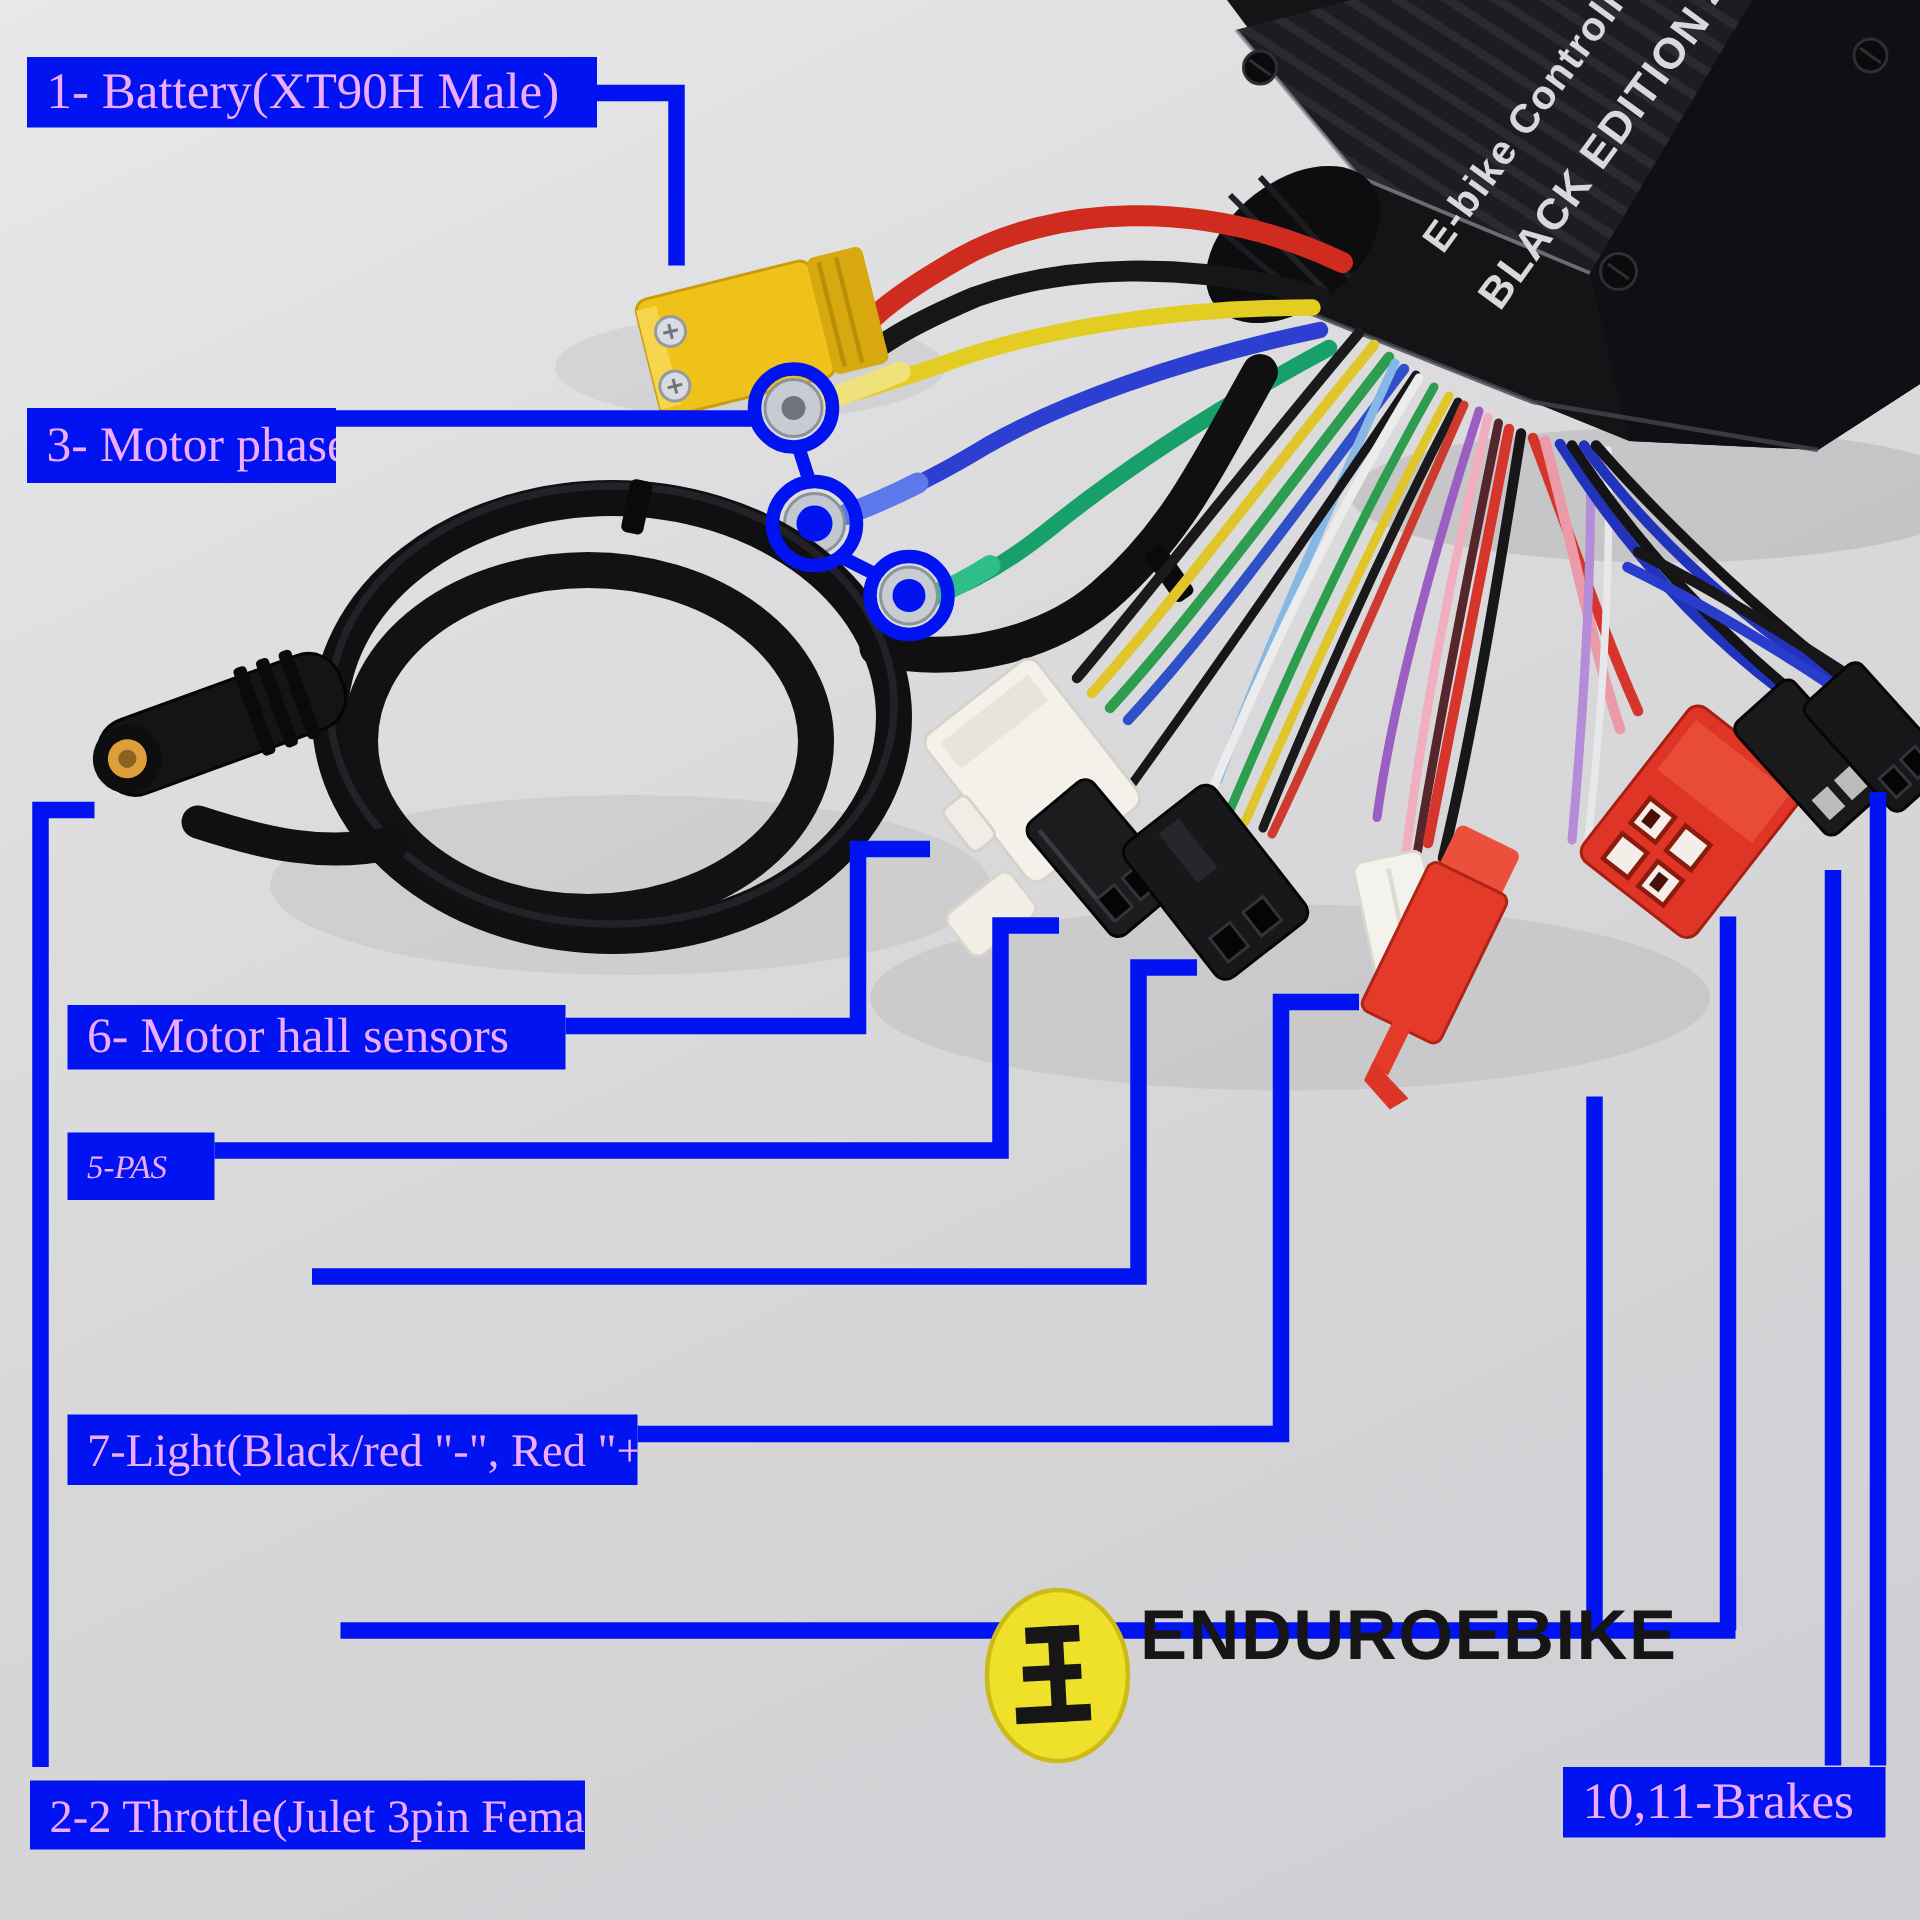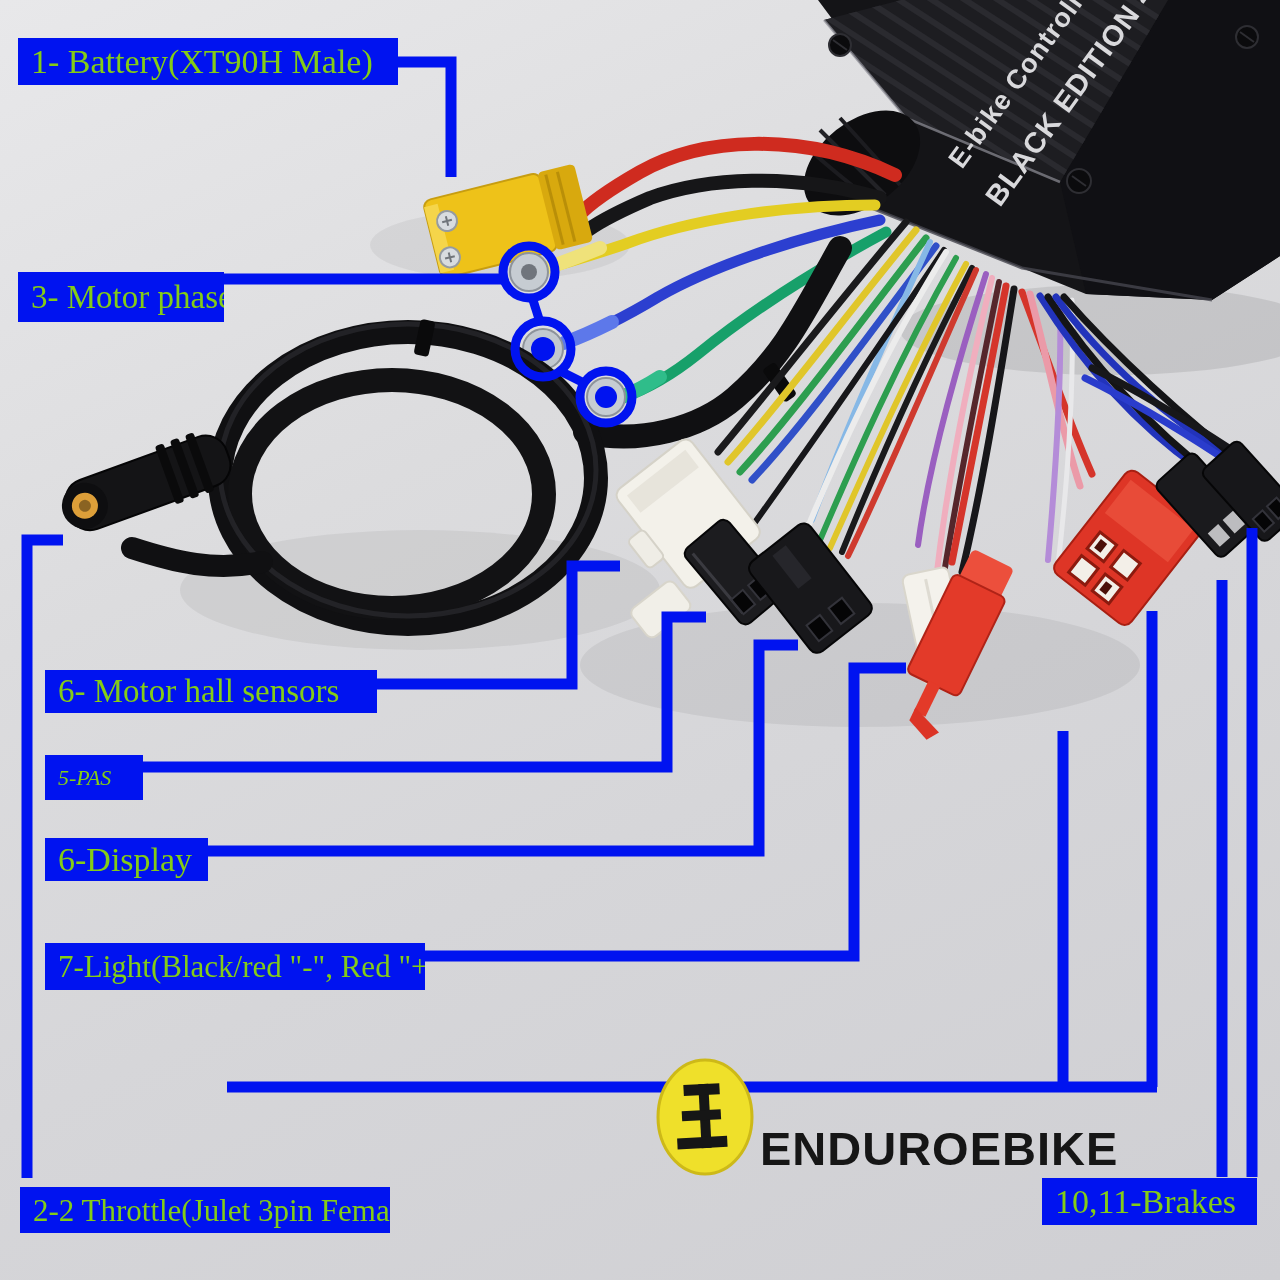--- a/index.html
+++ b/index.html
@@ -4,26 +4,26 @@
 <style>
   html,body{margin:0;padding:0;background:#c9c9cc;}
   .stage{
     position:relative;width:1280px;height:1280px;overflow:hidden;
     background:linear-gradient(155deg,#e8e8ea 0%,#dcdcde 35%,#d6d6d9 60%,#cfcfd3 100%);
     font-family:"Liberation Serif", serif;
   }
   svg.scene{position:absolute;left:0;top:0;width:1280px;height:1280px;display:block;}
   .lbl{
     position:absolute;display:flex;align-items:center;
-    background:#0013f0;color:#84cc16;white-space:nowrap;overflow:hidden;
+    background:#0013f0;color:#f0abfc;white-space:nowrap;overflow:hidden;
     padding-left:13px;box-sizing:border-box;line-height:1;
     font-family:"Liberation Serif", serif;letter-spacing:0px;
   }
   .logo{
-    position:absolute;left:656px;top:1058px;display:flex;align-items:flex-end;z-index:6;
+    position:absolute;left:656px;top:1058px;display:flex;align-items:flex-start;z-index:6;
   }
   .logo .badge{width:98px;height:118px;}
   .logo .brand{
     font-family:"Liberation Sans", sans-serif;font-weight:bold;
     font-size:47px;color:#161616;letter-spacing:1px;margin-left:6px;margin-top:4px;
   }
 </style>
 </head>
 <body>
 
@@ -251,21 +251,20 @@
     <polyline points="63,540 27,540 27,1178"></polyline>
     <line x1="1222" y1="580" x2="1222" y2="1177"></line>
     <line x1="1252" y1="528" x2="1252" y2="1177"></line>
   </g>
 </svg>
 
   <div class="lbl" style="left:18px;top:38px;width:380px;height:47px;font-size:34px;">1- Battery(XT90H Male)</div>
   <div class="lbl" style="left:18px;top:272px;width:206px;height:50px;font-size:33px;">3- Motor phases</div>
   <div class="lbl" style="left:45px;top:670px;width:332px;height:43px;font-size:33px;">6- Motor hall sensors</div>
   <div class="lbl" style="left:45px;top:755px;width:98px;height:45px;font-size:22px;font-style:italic;">5-PAS</div>
-  <div class="lbl" style="left:45px;top:838px;width:163px;height:43px;font-size:34px;">6-Display</div>
   <div class="lbl" style="left:45px;top:943px;width:380px;height:47px;font-size:31px;">7-Light(Black/red "-", Red "+")</div>
   <div class="lbl" style="left:20px;top:1187px;width:370px;height:46px;font-size:31px;">2-2 Throttle(Julet 3pin Female)</div>
   <div class="lbl" style="left:1042px;top:1178px;width:215px;height:47px;font-size:34px;">10,11-Brakes</div>
 
   <div class="logo">
     <svg class="badge" viewBox="0 0 98 118">
       <ellipse cx="49" cy="59" rx="47" ry="57" fill="#efe02a" stroke="#cdb918" stroke-width="3"></ellipse>
       <g fill="#161616" transform="rotate(-3 49 59)">
         <rect x="44" y="26" width="10" height="64"></rect>
         <rect x="29" y="26" width="36" height="11"></rect>

